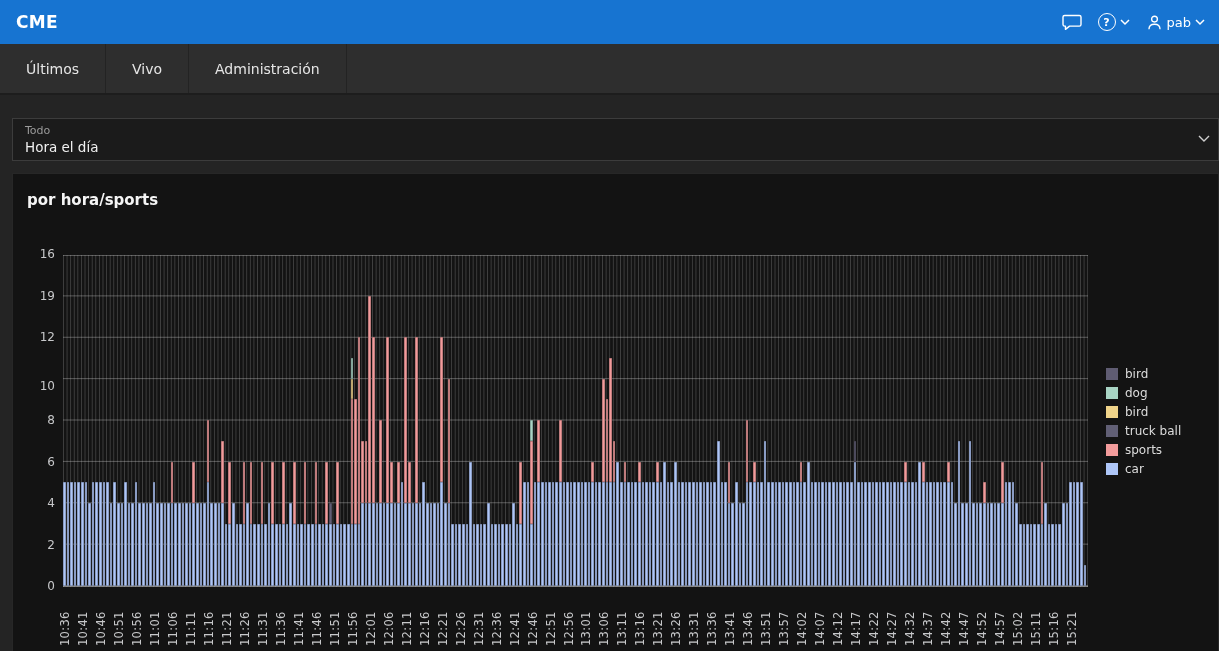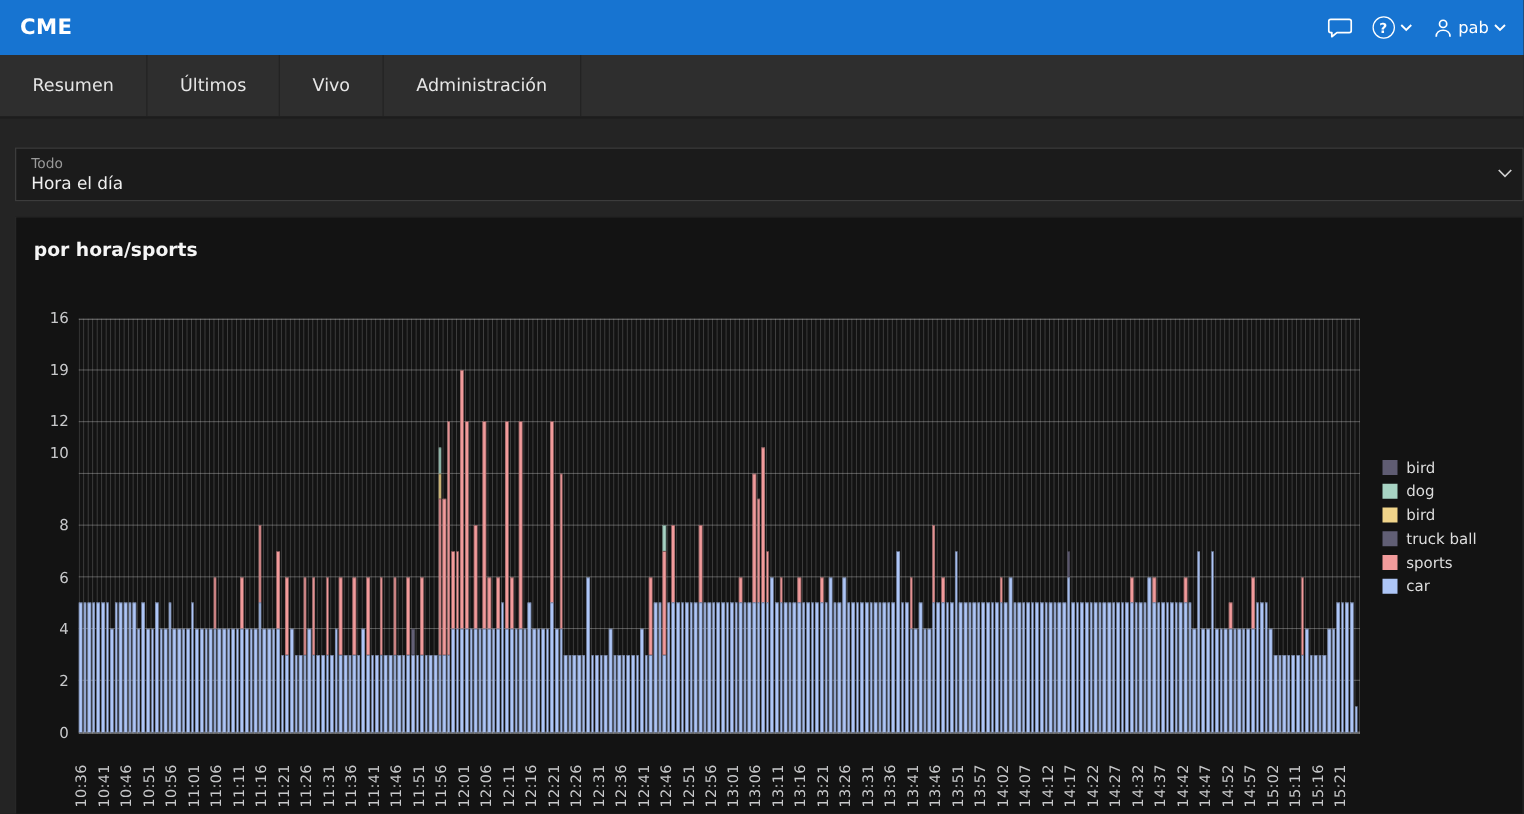--- a/index.html
+++ b/index.html
@@ -83,21 +83,20 @@
       </svg>
       <span class="username">pab</span>
       <svg class="icon-svg" width="10" height="7" viewBox="0 0 10 7">
         <path d="M1 1 l4 4 l4 -4" fill="none" stroke="#ffffff" stroke-width="1.5"></path>
       </svg>
     </span>
   </div>
 </header>
 
 <nav class="tabbar">
-    <div class="tab">Resumen</div>
     <div class="tab">Últimos</div>
     <div class="tab">Vivo</div>
     <div class="tab">Administración</div>
   </nav>
 
 <div class="filter-panel">
   <div class="filter-label">Todo</div>
   <div class="filter-value">Hora el día</div>
   <svg class="filter-caret icon-svg" width="12" height="8" viewBox="0 0 12 8">
     <path d="M1 1 l5 5 l5 -5" fill="none" stroke="#cfcfcf" stroke-width="1.4"></path>
@@ -1024,21 +1023,21 @@
             <div class="seg" style="height: 20.75px; background: rgb(174, 198, 247);"></div>
           </div>
         </div>
     </div>
     <div id="yaxis">
         <div class="ylabel" style="left: 2px; top: 405px;">0</div>
         <div class="ylabel" style="left: 2px; top: 363.5px;">2</div>
         <div class="ylabel" style="left: 2px; top: 322px;">4</div>
         <div class="ylabel" style="left: 2px; top: 280.5px;">6</div>
         <div class="ylabel" style="left: 2px; top: 239px;">8</div>
-        <div class="ylabel" style="left: 2px; top: 181px;">10</div>
+        <div class="ylabel" style="left: 2px; top: 205px;">10</div>
         <div class="ylabel" style="left: 2px; top: 156px;">12</div>
         <div class="ylabel" style="left: 2px; top: 114.5px;">19</div>
         <div class="ylabel" style="left: 2px; top: 73px;">16</div>
       </div>
     <div class="xlabels" id="xaxis">
         <div class="xlabel" style="left: -5px;">10:36</div>
         <div class="xlabel" style="left: 12.9825px;">10:41</div>
         <div class="xlabel" style="left: 30.9649px;">10:46</div>
         <div class="xlabel" style="left: 48.9474px;">10:51</div>
         <div class="xlabel" style="left: 66.9298px;">10:56</div>

